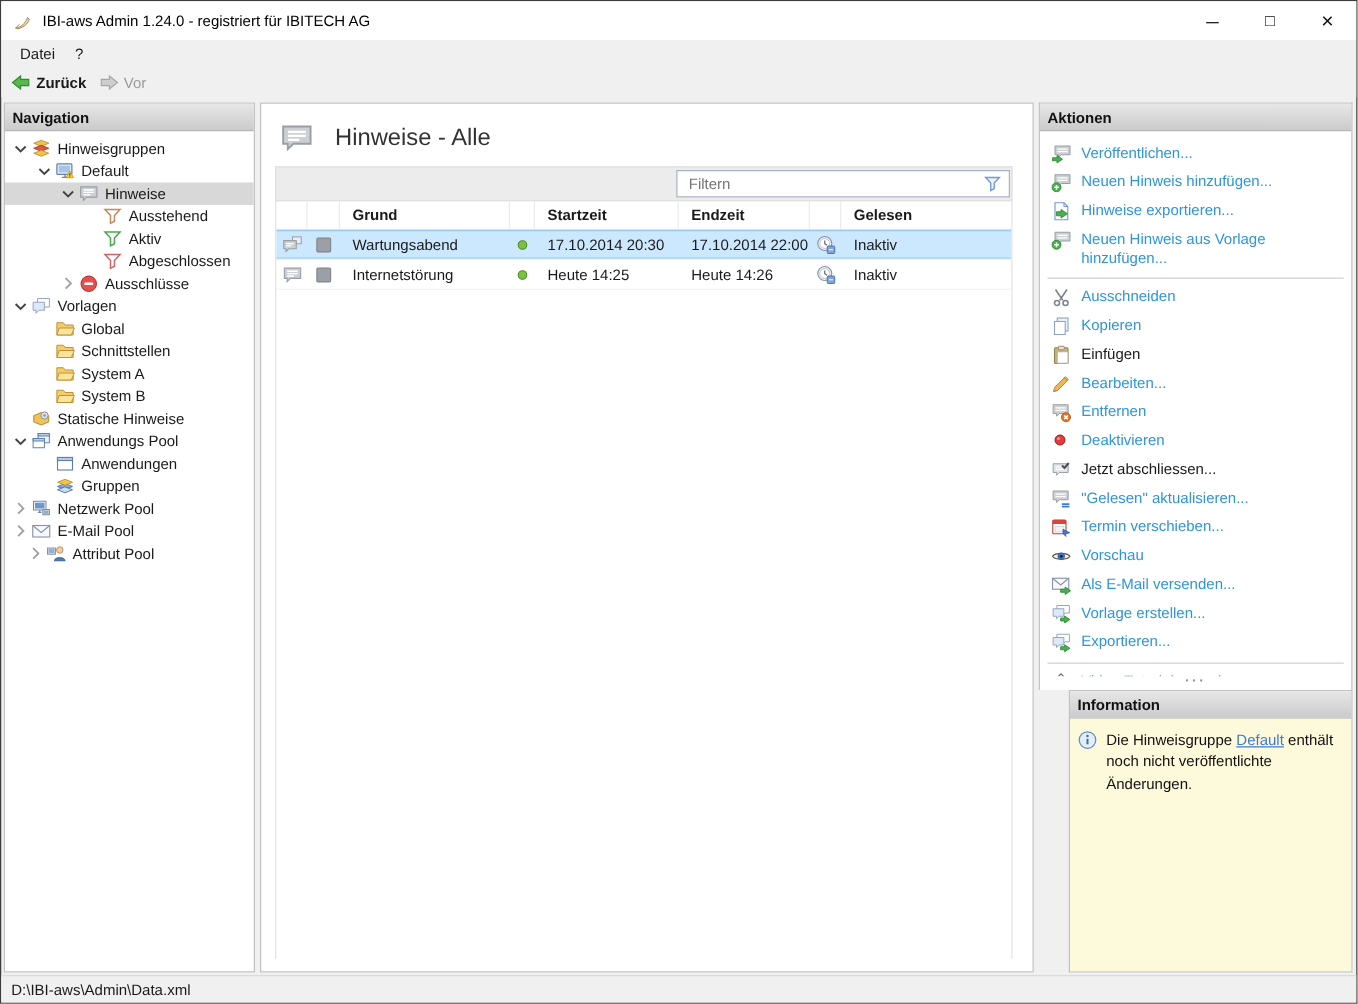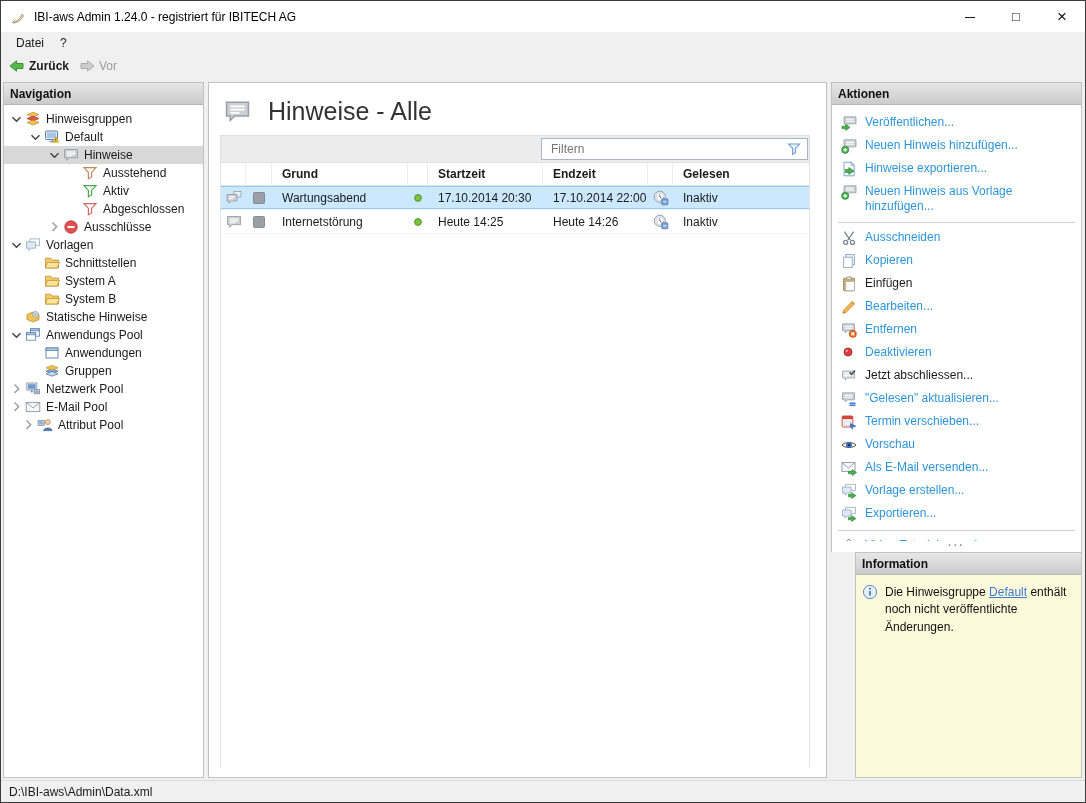--- a/index.html
+++ b/index.html
@@ -30,21 +30,21 @@
   .tree{padding-top:5px;flex:1;overflow:hidden;}
   .tree-row{height:18px;display:flex;align-items:center;}
   .tree-row.selected{background:#d8d8d8;}
   .chev{width:17px;height:16px;display:inline-flex;flex:none;}
   .chev svg{width:100%;height:100%;}
   .t-icon{margin-right:5px;}
   .tree-label{white-space:nowrap;}
   
   .content-panel{flex:1;}
   .content-title{display:flex;align-items:center;gap:15px;padding:14px 10px 9px 13px;flex:none;}
-  .content-title h1{margin:0;font-size:25px;font-weight:300;color:#333;font-family:"Liberation Sans",sans-serif;}
+  .content-title h1{margin:0;font-size:19px;font-weight:300;color:#333;font-family:"Liberation Sans",sans-serif;}
   .filter-bar{margin:0 16px 0 11px;height:26px;flex:none;background:#ececec;border:1px solid #e0e0e0;display:flex;align-items:center;justify-content:flex-end;}
   .filter-box{width:258px;height:20px;background:#fff;border:1px solid #a9b4c2;display:flex;align-items:center;margin-right:1px;padding:0 5px 0 2px;}
   .filter-box input{flex:1;border:none;outline:none;font-family:"Liberation Sans",sans-serif;font-size:12px;color:#444;padding-left:7px;background:transparent;}
   .table{margin:0 16px 10px 11px;flex:1;border-left:1px solid #e3e3e3;border-right:1px solid #e3e3e3;overflow:hidden;}
   .grid-row{display:grid;grid-template-columns:25px 26px 136px 20px 115px 105px 25px 1fr;align-items:center;}
   .thead{height:22px;border-bottom:1px solid #e3e3e3;}
   .th{height:100%;display:flex;align-items:center;padding-left:10px;border-right:1px solid #ececec;font-weight:bold;color:#1a1a1a;}
   .trow{height:23px;border-bottom:1px solid #f4f4f4;}
   .trow.selected{background:#cce8ff;box-shadow:inset 0 1px 0 #93ccf0,inset 0 -1px 0 #93ccf0;}
   .td{padding-left:10px;white-space:nowrap;overflow:hidden;}
@@ -215,20 +215,30 @@
             <span class="tree-label">Vorlagen</span>
           </div>
           <div class="tree-row" style="padding-left: 23px;">
             <span class="chev"></span>
             <span class="icon t-icon">
               <svg viewBox="0 0 16 16">
                 <path d="M1.5 3.2h5.2l1.4 1.8h6.4v8H1.5z" fill="#f4cd6a" stroke="#c09135" stroke-width=".8"></path>
                 <path d="M1.5 13l1.8-5.6h12.2L13 13z" fill="#fae39b" stroke="#c09135" stroke-width=".8"></path>
               </svg>
             </span>
+            <span class="tree-label">Global</span>
+          </div>
+          <div class="tree-row" style="padding-left: 23px;">
+            <span class="chev"></span>
+            <span class="icon t-icon">
+              <svg viewBox="0 0 16 16">
+                <path d="M1.5 3.2h5.2l1.4 1.8h6.4v8H1.5z" fill="#f4cd6a" stroke="#c09135" stroke-width=".8"></path>
+                <path d="M1.5 13l1.8-5.6h12.2L13 13z" fill="#fae39b" stroke="#c09135" stroke-width=".8"></path>
+              </svg>
+            </span>
             <span class="tree-label">Schnittstellen</span>
           </div>
           <div class="tree-row" style="padding-left: 23px;">
             <span class="chev"></span>
             <span class="icon t-icon">
               <svg viewBox="0 0 16 16">
                 <path d="M1.5 3.2h5.2l1.4 1.8h6.4v8H1.5z" fill="#f4cd6a" stroke="#c09135" stroke-width=".8"></path>
                 <path d="M1.5 13l1.8-5.6h12.2L13 13z" fill="#fae39b" stroke="#c09135" stroke-width=".8"></path>
               </svg>
             </span>

